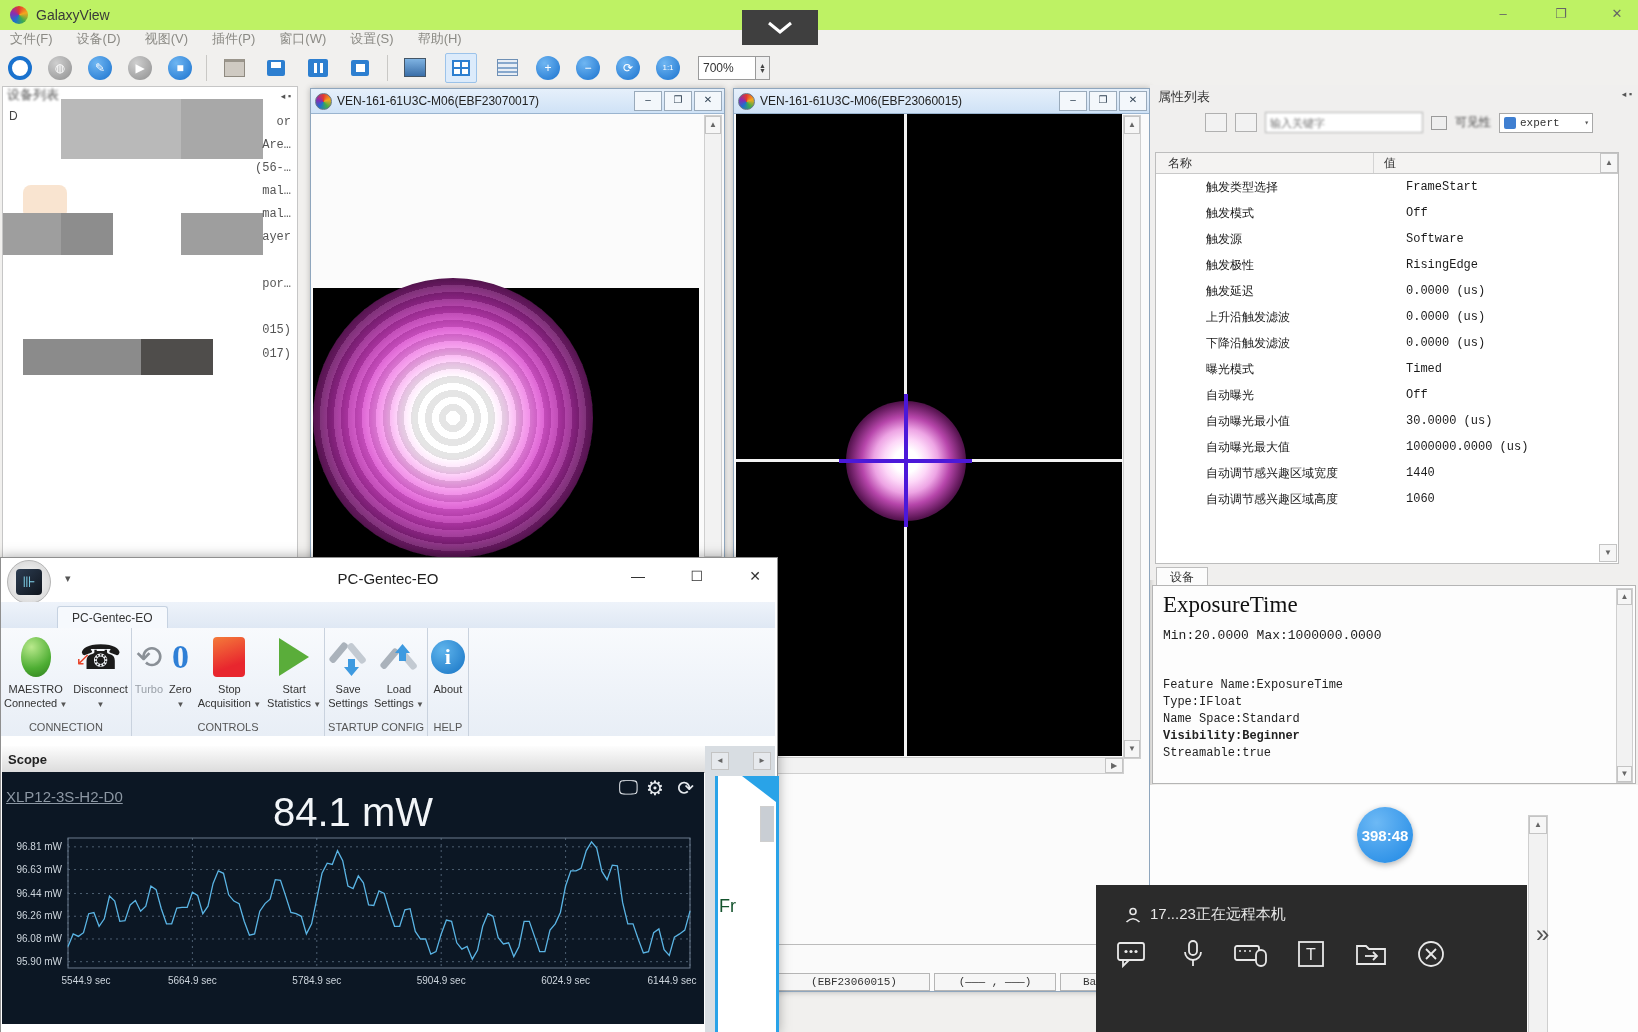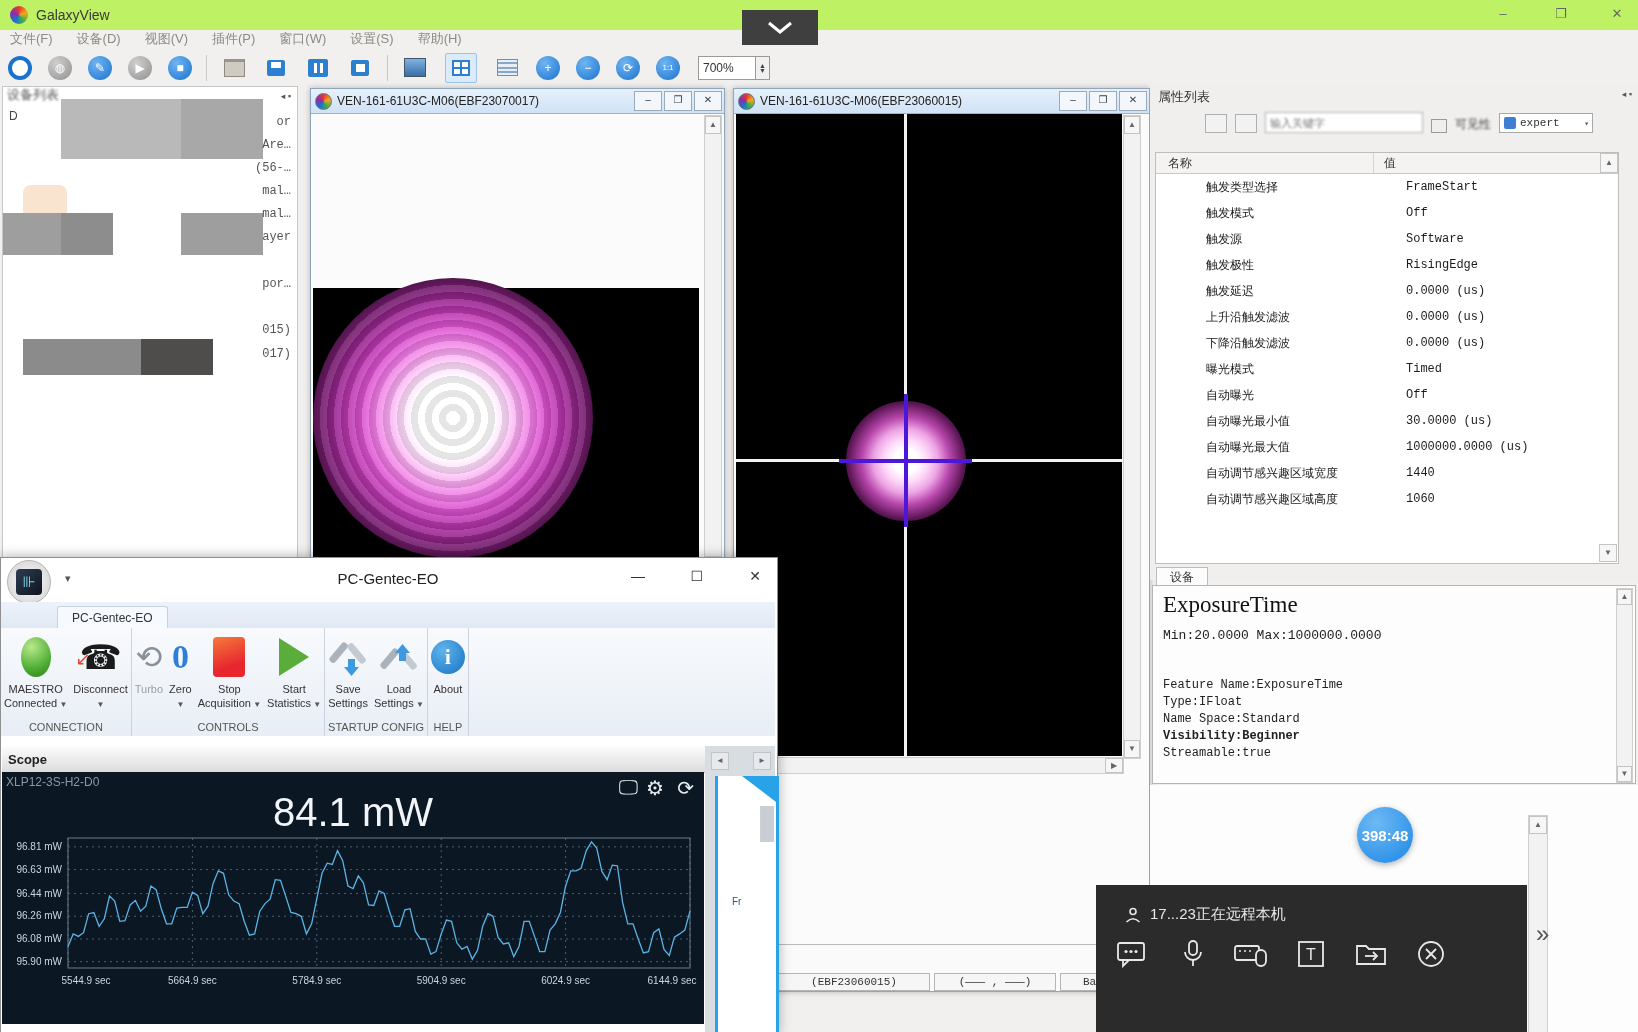--- a/index.html
+++ b/index.html
@@ -104,21 +104,21 @@
   .i-turbo{font-size:32px;color:#8a9097;}
   .i-zero{font-size:34px;color:#2f7fd6;font-weight:bold;font-family:"Liberation Serif",serif;}
   .i-stop{width:32px;height:40px;border-radius:4px;background:linear-gradient(160deg,#f47b3a,#e8262e 70%);}
   .i-start{width:0;height:0;border-top:19px solid transparent;border-bottom:19px solid transparent;border-left:30px solid #5aad3a;}
   .i-about{width:34px;height:34px;border-radius:50%;background:radial-gradient(circle at 35% 30%,#5fb4ec,#1673c4);
      color:#fff;font-family:"Liberation Serif",serif;font-size:22px;font-weight:bold;text-align:center;line-height:33px;}
   
   #scope-head{left:1px;top:188px;width:702px;height:26px;background:linear-gradient(#fdfdfd,#dcdcdc);
      border-bottom:1px solid #bbb;font-size:13px;font-weight:bold;color:#222;display:flex;align-items:center;padding-left:6px;}
   #scope{left:1px;top:214px;width:702px;height:252px;background:#0c1724;}
-  #scope-dev{left:4px;top:3px;font-size:12px;color:#8c97a3;}
+  #scope-dev{left:4px;top:16px;font-size:15px;color:#8c97a3;text-decoration:underline;}
   #scope-read{left:0;top:18px;width:100%;text-align:center;font-size:40px;color:#f2f5f8;}
   .scope-ic{position:absolute;top:4px;color:#e8ecf0;font-size:20px;}
   
   #side-strip{left:704px;top:188px;width:70px;height:286px;background:#d8dde2;}
   #side-panel{left:10px;top:30px;width:58px;height:256px;background:#fff;border-left:3px solid #29a3e8;border-right:3px solid #29a3e8;}
   #side-tri{left:24px;top:0;width:0;height:0;border-top:26px solid #29a3e8;border-left:34px solid transparent;}
   
   #rd-tab{left:742px;top:10px;width:76px;height:35px;background:#3f3f3f;display:flex;align-items:center;justify-content:center;}
   #rd-bubble{left:1357px;top:807px;width:56px;height:56px;border-radius:50%;
      background:radial-gradient(circle at 35% 28%,#6db9f5,#1d87e4);box-shadow:0 2px 6px rgba(0,0,0,.3);
@@ -275,21 +275,21 @@
     <div class="abs" style="left:44px;top:884px;display:flex;" id="status-holder">
         <div class="status-cell" style="width: 150px;">(EBF23060015)</div>
         <div class="status-cell" style="width: 120px;">(――― , ―――)</div>
         <div class="status-cell" style="width: 90px;">Bayer:―</div>
       </div>
   </div>
 
   <div class="abs" id="prop-panel">
     <div class="abs" id="prop-title">属性列表</div>
     <div class="pin-glyphs">◂ ▪</div>
-    <div class="abs" style="left:55px;top:27px;display:flex;align-items:flex-end;gap:8px;">
+    <div class="abs" style="left:55px;top:27px;display:flex;align-items:center;gap:8px;">
       <span class="flt-btn"></span>
       <span class="flt-btn"></span>
       <input id="flt-input" placeholder="输入关键字" style="">
       <span style="width:14px;height:12px;border:1px solid #9a9a9a;background:#eee;"></span>
       <span id="vis-label">可见性</span>
       <span id="vis-combo">
         <i style="width:12px;height:12px;background:#3f7fd1;border-radius:2px;margin:0 4px;"></i>
         <span>expert</span>
         <span style="margin-left:auto;margin-right:3px;font-size:8px;color:#555;">▾</span>
       </span>
@@ -523,21 +523,21 @@
           <rect x="66" y="66" width="622" height="130" fill="none" stroke="#6a7b8c" stroke-width="1"></rect>
           <polyline points="66.0,174.5 71.2,161.9 76.4,164.4 81.5,160.7 86.7,141.7 91.9,140.5 97.1,154.3 102.3,146.8 107.5,124.1 112.7,129.1 117.8,149.3 123.0,148.7 128.2,132.9 133.4,128.5 138.6,139.2 143.8,134.2 148.9,114.0 154.1,117.7 159.3,136.7 164.5,151.8 169.7,151.8 174.8,136.0 180.0,135.4 185.2,135.4 190.4,120.3 195.6,123.4 200.8,141.7 206.0,134.2 211.1,111.4 216.3,98.8 221.5,101.3 226.7,122.8 231.9,129.1 237.1,131.6 242.2,149.3 247.4,163.2 252.6,161.9 257.8,139.2 263.0,131.6 268.1,127.2 273.3,107.7 278.5,108.3 283.7,124.1 288.9,140.5 294.1,141.7 299.3,144.3 304.4,161.9 309.6,151.8 314.8,126.6 320.0,101.3 325.2,91.2 330.3,92.5 335.5,78.6 340.7,88.7 345.9,114.0 351.1,116.5 356.3,103.9 361.4,110.8 366.6,132.9 371.8,133.5 377.0,119.0 382.2,121.5 387.4,139.2 392.6,154.3 397.7,154.3 402.9,137.9 408.1,136.7 413.3,159.4 418.5,167.0 423.6,167.0 428.8,182.1 434.0,179.6 439.2,161.9 444.4,148.0 449.6,149.3 454.8,170.8 459.9,177.1 465.1,174.5 470.3,187.2 475.5,178.3 480.7,154.3 485.9,141.7 491.0,144.3 496.2,165.7 501.4,172.0 506.6,170.8 511.8,184.6 517.0,174.5 522.1,149.3 527.3,149.3 532.5,164.4 537.7,179.6 542.9,179.6 548.0,158.1 553.2,151.8 558.4,140.5 563.6,114.0 568.8,98.8 574.0,98.8 579.1,96.3 584.3,78.6 589.5,69.8 594.7,76.1 599.9,99.4 605.1,107.7 610.3,93.1 615.4,93.8 620.6,130.4 625.8,151.8 631.0,151.8 636.2,167.0 641.4,180.9 646.5,179.6 651.7,160.7 656.9,156.9 662.1,177.7 667.3,183.4 672.4,165.1 677.6,161.9 682.8,158.1 688.0,139.2" fill="none" stroke="#5ab4e4" stroke-width="1.3"></polyline>
         </svg>
     </div>
     <div class="abs" id="side-strip">
       <div class="abs sb-arrow" style="left:6px;top:6px;width:16px;height:16px;line-height:16px;background:#e6e9ed;">◄</div>
       <div class="abs sb-arrow" style="left:48px;top:6px;width:16px;height:16px;line-height:16px;background:#e6e9ed;">►</div>
       <div class="abs" id="side-panel">
         <div class="abs" id="side-tri"></div>
         <div class="abs sb" style="right:2px;top:30px;width:12px;height:34px;background:#c9ced4;"></div>
-        <div class="abs" style="left:14px;top:120px;font-size:10px;color:#1d4ed8;">Fr</div>
+        <div class="abs" style="left:1px;top:120px;font-size:18px;color:#14532d;">Fr</div>
       </div>
     </div>
   </div>
 
   <div class="abs" id="rd-tab">
     <svg width="26" height="14" viewBox="0 0 26 14">
         <polyline points="2,2 13,11 24,2" fill="none" stroke="#fff" stroke-width="3"></polyline>
       </svg>
   </div>
   <div class="abs" id="rd-bubble">

